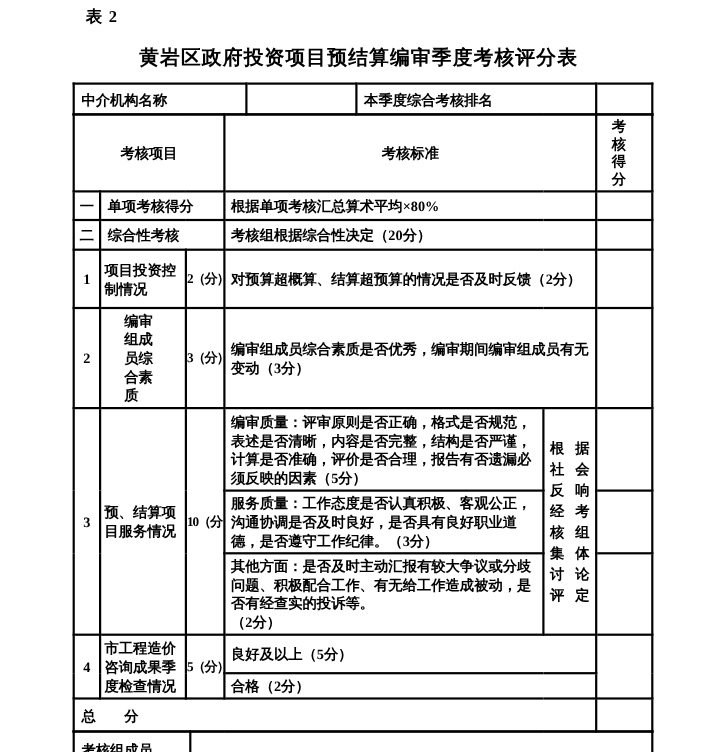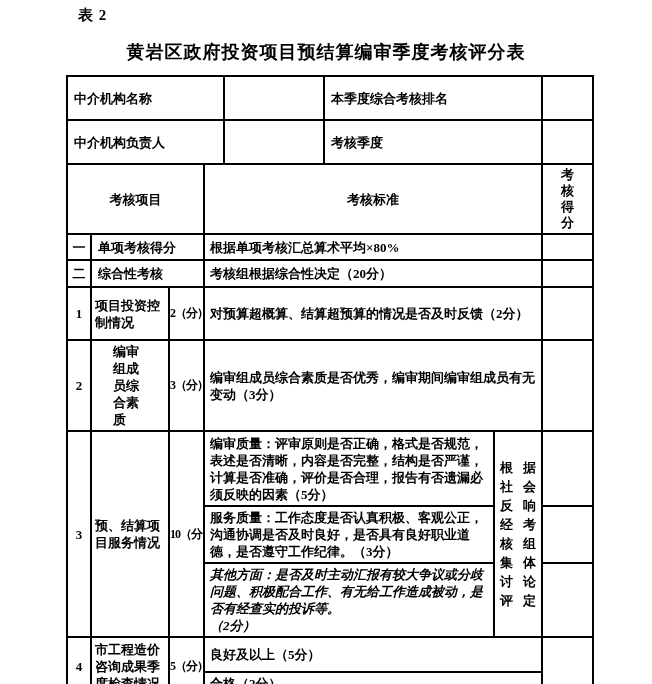--- a/index.html
+++ b/index.html
@@ -59,34 +59,34 @@
   td.preline { white-space: pre-line; }
   td.note {
     white-space: pre-line;
     text-align: justify;
     text-align-last: justify;
     padding: 2px 5px;
     line-height: 19px;
   }
   td.scorehead {
     white-space: pre-line;
-    text-align: center;
+    text-align: left;
     line-height: 16px;
     padding: 2px 13px;
   }
   
-  tr.rA  { height: 44px; }
+  tr.rA  { height: 28px; }
   tr.rh  { height: 34px; }
   tr.r1  { height: 26px; }
   tr.r2  { height: 27px; }
   tr.ri1 { height: 53px; }
   tr.ri2 { height: 38px; }
   tr.rs1 { height: 75px; }
   tr.rs2 { height: 50px; }
-  tr.rs3 { height: 70px; font-style: italic; }
+  tr.rs3 { height: 70px; }
   tr.rg  { height: 35px; }
   tr.rp  { height: 22px; }
   tr.rt  { height: 30px; }
   tr.rf1 { height: 32px; }
   tr.rf2 { height: 36px; }
 </style>
 </head>
 <body>
 
 <div class="table-label">表 2</div>
@@ -99,26 +99,20 @@
         <col style="width:157px">
         <col style="width:100px">
         <col style="width:218px">
         <col style="width:51px">
       </colgroup>
     <tbody>
         <tr class="rA">
       <td>中介机构名称</td>
       <td></td>
       <td>本季度综合考核排名</td>
-      <td></td>
-    </tr>
-    <tr class="rA">
-      <td>中介机构负责人</td>
-      <td></td>
-      <td>考核季度</td>
       <td></td>
     </tr>
   </tbody>
     </table>
 
   <table>
     <colgroup>
         <col style="width:24px">
         <col style="width:78px">
         <col style="width:35px">

